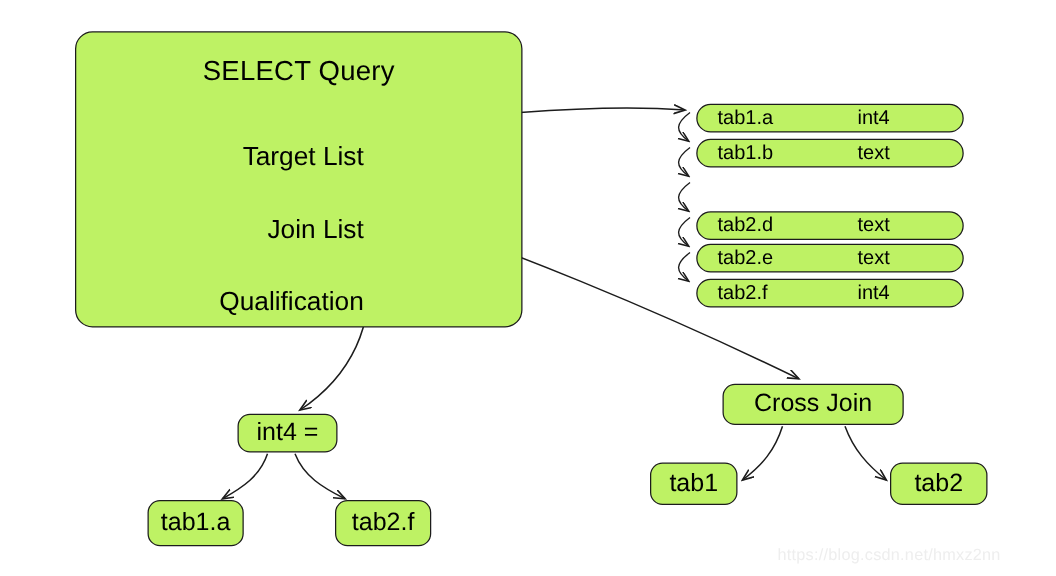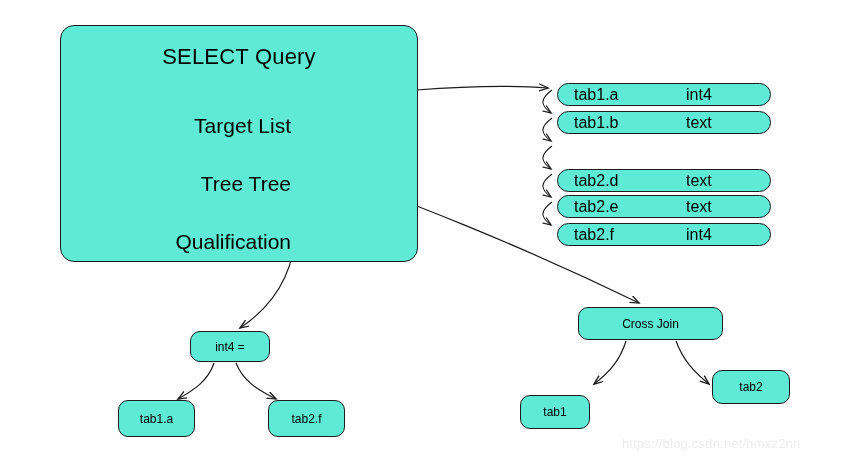--- a/index.html
+++ b/index.html
@@ -22,21 +22,21 @@
     position: absolute;
     left: 0;
     top: 0;
     width: 845px;
     height: 461px;
     pointer-events: none;
   }
   .node {
     position: absolute;
     box-sizing: border-box;
-    background: #5eead4;
+    background: #bef264;
     border: 1.4px solid #1c1c1c;
     display: flex;
     align-items: center;
     justify-content: center;
     color: #000000;
   }
   .query-box {
     left: 60px;
     top: 25px;
     width: 358px;
@@ -86,28 +86,28 @@
     left: 128px;
     width: 74px;
     top: 50%;
     transform: translateY(-50%);
     font-size: 16px;
     white-space: nowrap;
   }
 
   .op-node {
     border-radius: 10px;
-    font-size: 12px;
+    font-size: 20px;
     white-space: nowrap;
   }
   .n-int4  { left: 190px; top: 331px; width: 80px;  height: 31px; }
   .n-tab1a { left: 118px; top: 400px; width: 77px;  height: 37px; }
   .n-tab2f { left: 268px; top: 400px; width: 77px;  height: 37px; }
   .n-cross { left: 578px; top: 307px; width: 145px; height: 33px; }
-  .n-tab1  { left: 520px; top: 370px; width: 70px;  height: 34px; margin-top: 25px; }
+  .n-tab1  { left: 520px; top: 370px; width: 70px;  height: 34px; }
   .n-tab2  { left: 712px; top: 370px; width: 78px;  height: 34px; }
 
   .watermark {
     position: absolute;
     left: 622px;
     top: 436px;
     font-size: 13px;
     color: #eeeeee;
     white-space: nowrap;
     letter-spacing: 0.2px;
@@ -140,21 +140,21 @@
     <path d="M214,363 C208,381 194,390 178,399" fill="none" stroke="#1c1c1c" stroke-width="1.2" marker-end="url(#arrowhead)"></path>
     <path d="M236,363 C243,381 258,390 276,399" fill="none" stroke="#1c1c1c" stroke-width="1.2" marker-end="url(#arrowhead)"></path>
 
     <path d="M626,341 C620,360 610,372 594,384" fill="none" stroke="#1c1c1c" stroke-width="1.2" marker-end="url(#arrowhead)"></path>
     <path d="M676,341 C683,360 694,372 709,384" fill="none" stroke="#1c1c1c" stroke-width="1.2" marker-end="url(#arrowhead)"></path>
   </svg>
 
   <div class="node query-box">
     <div class="query-title">SELECT Query</div>
     <div class="query-label lbl-target">Target List</div>
-    <div class="query-label lbl-join">Tree Tree</div>
+    <div class="query-label lbl-join">Join List</div>
     <div class="query-label lbl-qual">Qualification</div>
   </div>
 
   <div class="node tl-row" style="top:83px">
     <span class="tl-col-name">tab1.a</span>
     <span class="tl-col-type">int4</span>
   </div>
   <div class="node tl-row" style="top:111px">
     <span class="tl-col-name">tab1.b</span>
     <span class="tl-col-type">text</span>

